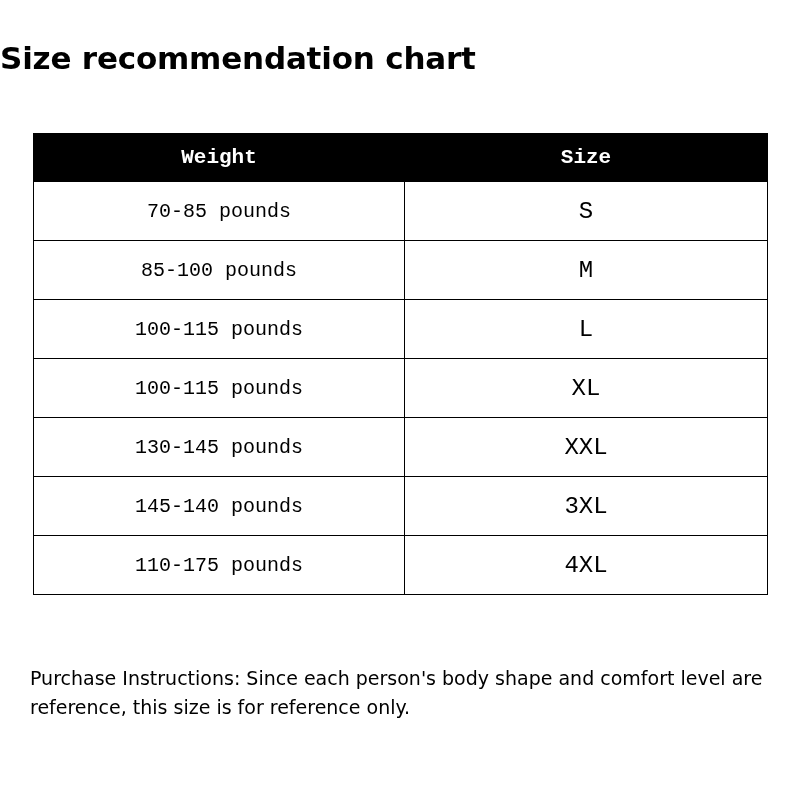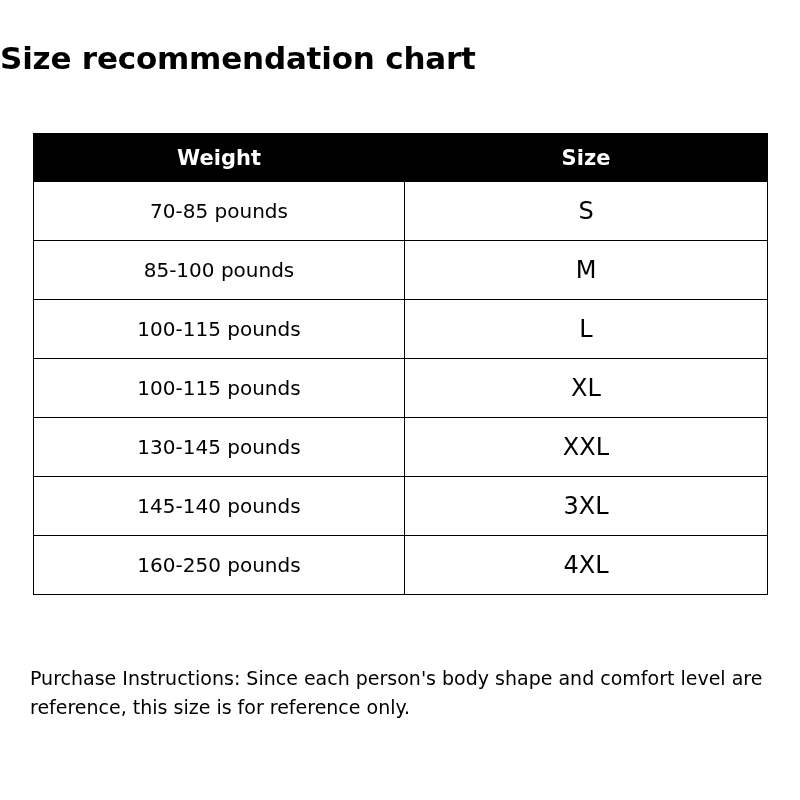--- a/index.html
+++ b/index.html
@@ -41,20 +41,21 @@
     width: 734px;
     table-layout: fixed;
   }
   table.size-table th,
   table.size-table td {
     border: 1px solid #000000;
     text-align: center;
     padding: 0;
     height: 58px;
     vertical-align: middle;
+    font-family: Liberation Mono, monospace;
   }
   table.size-table thead th {
     background: #000000;
     color: #ffffff;
     font-size: 21px;
     font-weight: bold;
     height: 47px;
     border: 1px solid #000000;
   }
   table.size-table tbody td {
@@ -115,21 +116,21 @@
         </tr>
         <tr>
           <td>130-145 pounds</td>
           <td class="size-cell">XXL</td>
         </tr>
         <tr>
           <td>145-140 pounds</td>
           <td class="size-cell">3XL</td>
         </tr>
         <tr>
-          <td>160-250 pounds</td>
+          <td>110-175 pounds</td>
           <td class="size-cell">4XL</td>
         </tr>
       </tbody>
     </table>
   </div>
 
   <div class="note">Purchase Instructions: Since each person's body shape and comfort level are reference, this size is for reference only.</div>
 
 </div>
 

